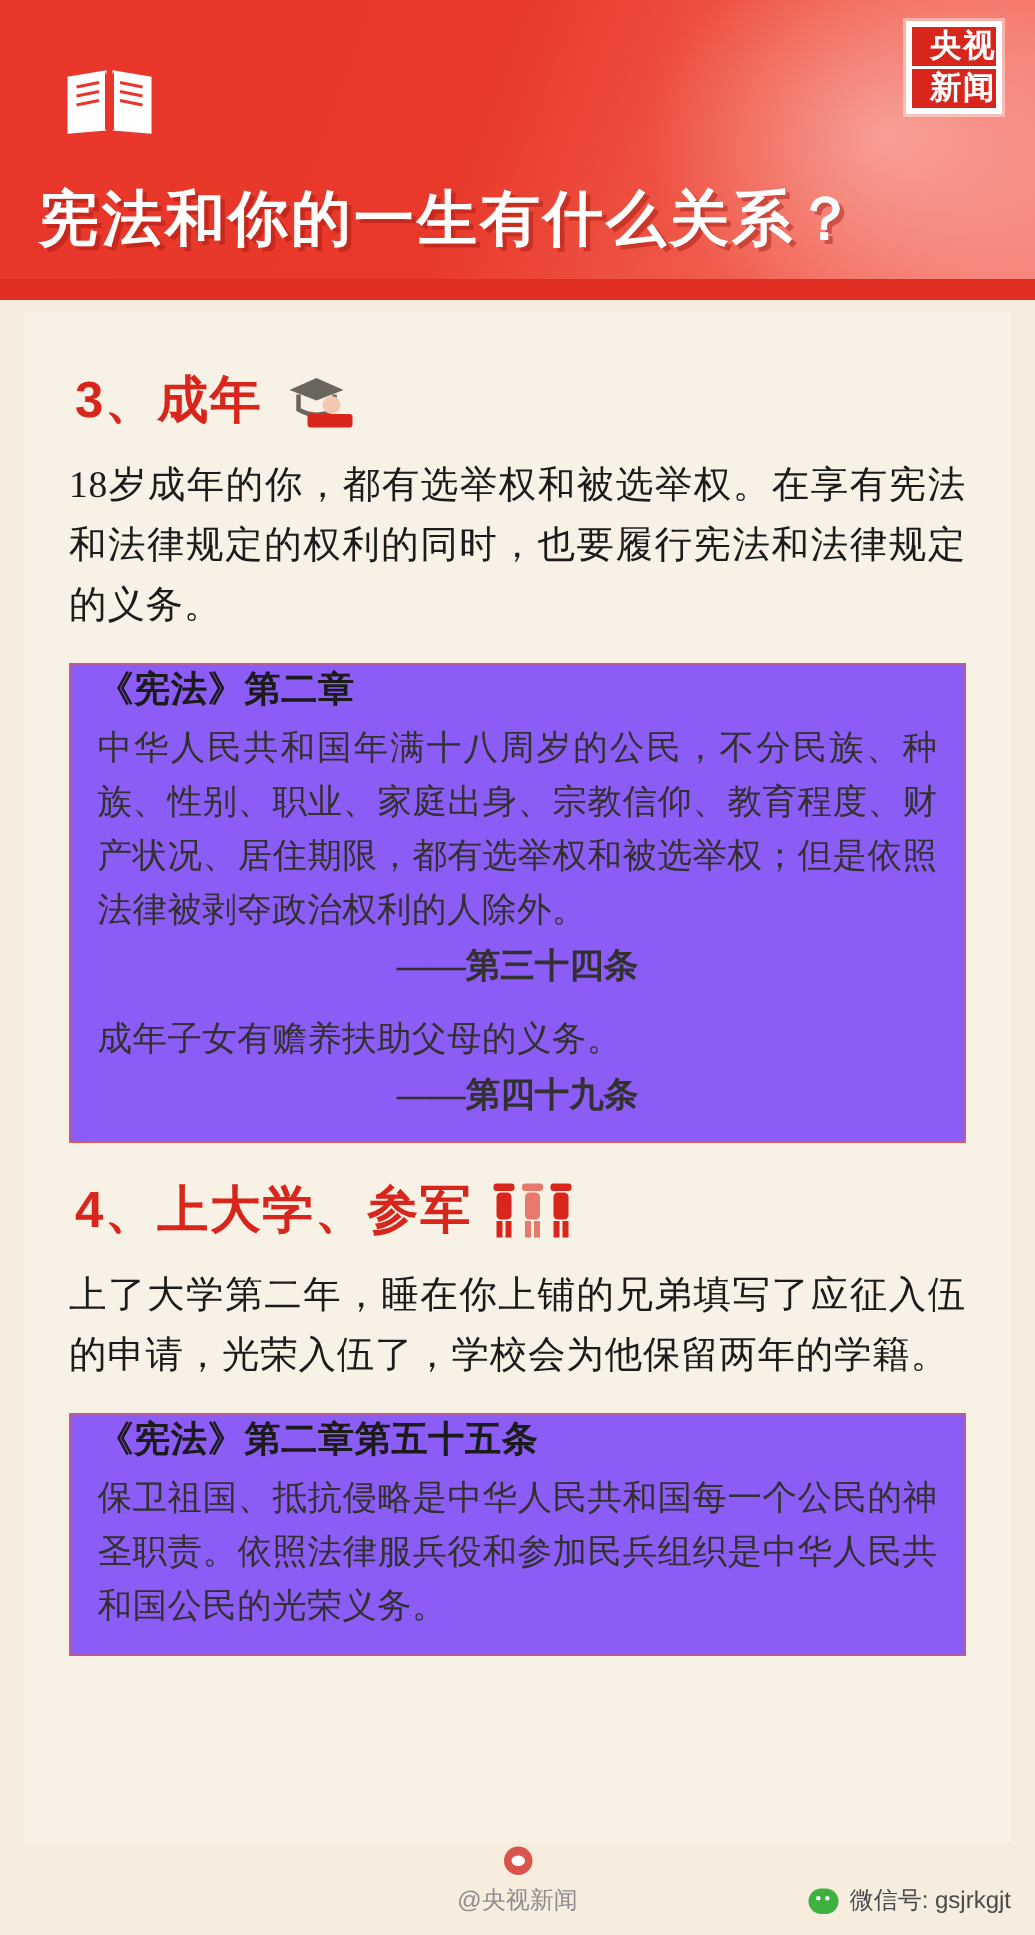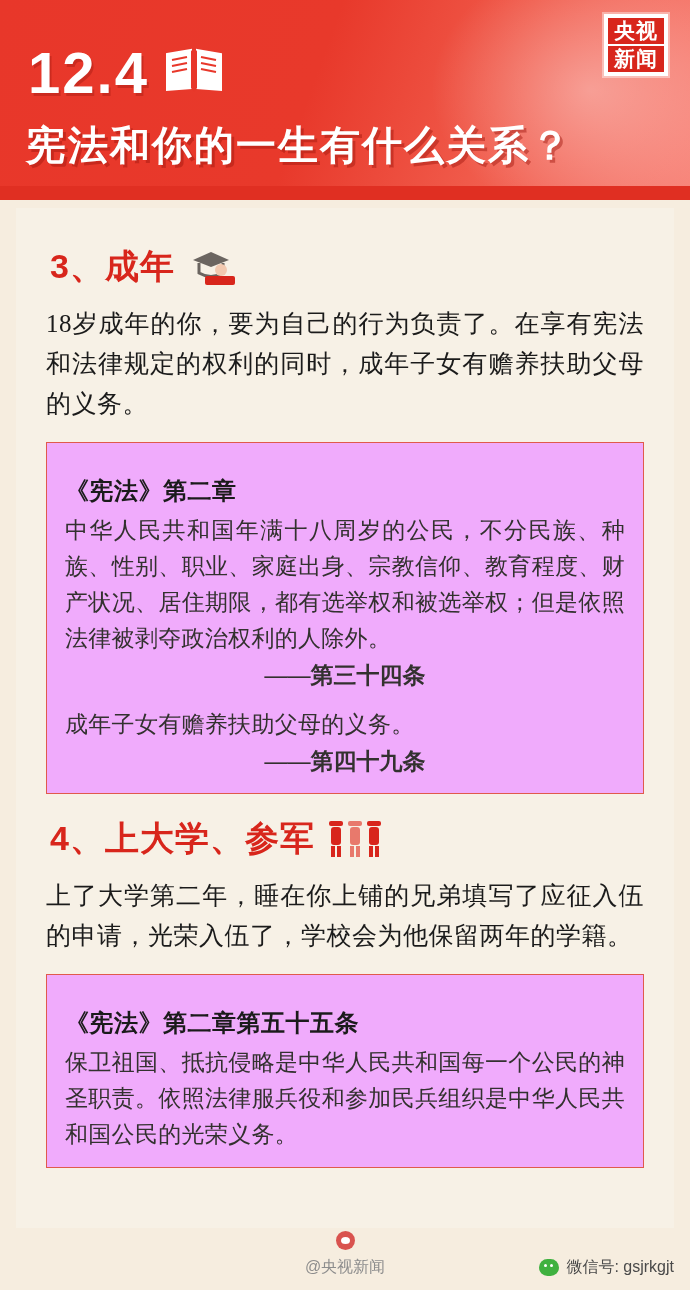--- a/index.html
+++ b/index.html
@@ -58,21 +58,21 @@
   }
   .logo-line {
     display: block;
     background: #d8261c;
     color: #fff;
     font-family: "Liberation Sans", sans-serif;
     font-size: 21px;
     font-weight: bold;
     line-height: 26px;
     width: 56px;
-    text-align: center;
+    text-align: right;
     letter-spacing: 1px;
   }
   .logo-line + .logo-line { margin-top: 2px; }
 
   .date-row {
     position: absolute;
     left: 28px;
     top: 44px;
     display: flex;
     align-items: flex-end;
@@ -138,23 +138,23 @@
     color: #1b1b1b;
     font-size: 25px;
     line-height: 40px;
     letter-spacing: 0.5px;
     margin: 0 0 18px 0;
     text-align: justify;
   }
 
   .quote-box {
     border: 1.5px solid #e05a4c;
-    padding: 32px 18px 14px 18px;
+    padding: 0 18px 14px 18px;
     margin-bottom: 22px;
-    background: #f0abfc;
+    background: #8b5cf6;
   }
   .quote-title {
     color: #1b1b1b;
     font-size: 24px;
     font-weight: bold;
     margin-bottom: 6px;
     letter-spacing: 0.5px;
   }
   .quote-text {
     color: #33312f;
@@ -246,21 +246,20 @@
 
 <div class="header">
   <div class="hdr-glow"></div>
 
   <div class="logo-box">
     <span class="logo-line">央视</span>
     <span class="logo-line">新闻</span>
   </div>
 
   <div class="date-row">
-    <span class="date-text">12.4</span>
     <span class="book-icon">
       <svg width="62" height="48" viewBox="0 0 62 48">
         <path d="M4 8 L28 4 L28 42 L4 44 Z" fill="#ffffff" stroke="#ffffff" stroke-width="2"></path>
         <path d="M34 4 L58 8 L58 44 L34 42 Z" fill="#ffffff" stroke="#ffffff" stroke-width="2"></path>
         <path d="M28 4 L31 8 L34 4 L34 42 L31 46 L28 42 Z" fill="#e8372a"></path>
         <path d="M9 14 L24 11 M9 20 L24 17 M9 26 L24 23" stroke="#e8372a" stroke-width="2" fill="none"></path>
         <path d="M38 11 L53 14 M38 17 L53 20 M38 23 L53 26" stroke="#e8372a" stroke-width="2" fill="none"></path>
       </svg>
     </span>
   </div>
@@ -275,21 +274,21 @@
       <span class="sec-title">3、成年</span>
       <span class="sec-icon">
         <svg width="58" height="42" viewBox="0 0 58 42">
           <path d="M6 14 L24 6 L42 14 L24 21 Z" fill="#6b6560"></path>
           <path d="M12 17 L12 27 Q24 34 36 27 L36 17" fill="none" stroke="#6b6560" stroke-width="3"></path>
           <rect x="18" y="30" width="30" height="9" rx="2" fill="#d8261c"></rect>
           <circle cx="34" cy="24" r="6" fill="#f2c9b0"></circle>
         </svg>
       </span>
     </div>
-    <p class="para">18岁成年的你，要为自己的行为负责了。在享有宪法和法律规定的权利的同时，成年子女有赡养扶助父母的义务。</p>
+    <p class="para">18岁成年的你，都有选举权和被选举权。在享有宪法和法律规定的权利的同时，也要履行宪法和法律规定的义务。</p>
 
     <div class="quote-box">
       <div class="quote-title">《宪法》第二章</div>
       <p class="quote-text">中华人民共和国年满十八周岁的公民，不分民族、种族、性别、职业、家庭出身、宗教信仰、教育程度、财产状况、居住期限，都有选举权和被选举权；但是依照法律被剥夺政治权利的人除外。</p>
       <div class="quote-src">——第三十四条</div>
       <div class="quote-gap"></div>
       <p class="quote-text">成年子女有赡养扶助父母的义务。</p>
       <div class="quote-src">——第四十九条</div>
     </div>
   </div>

